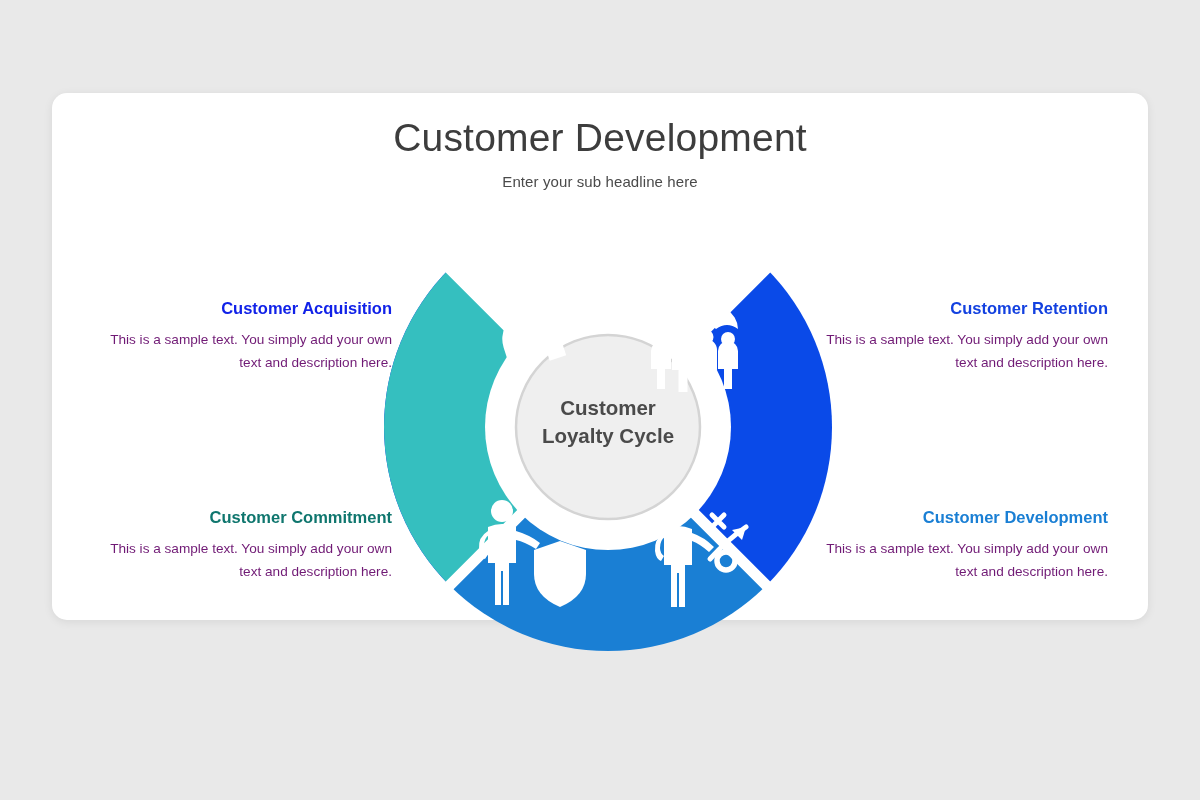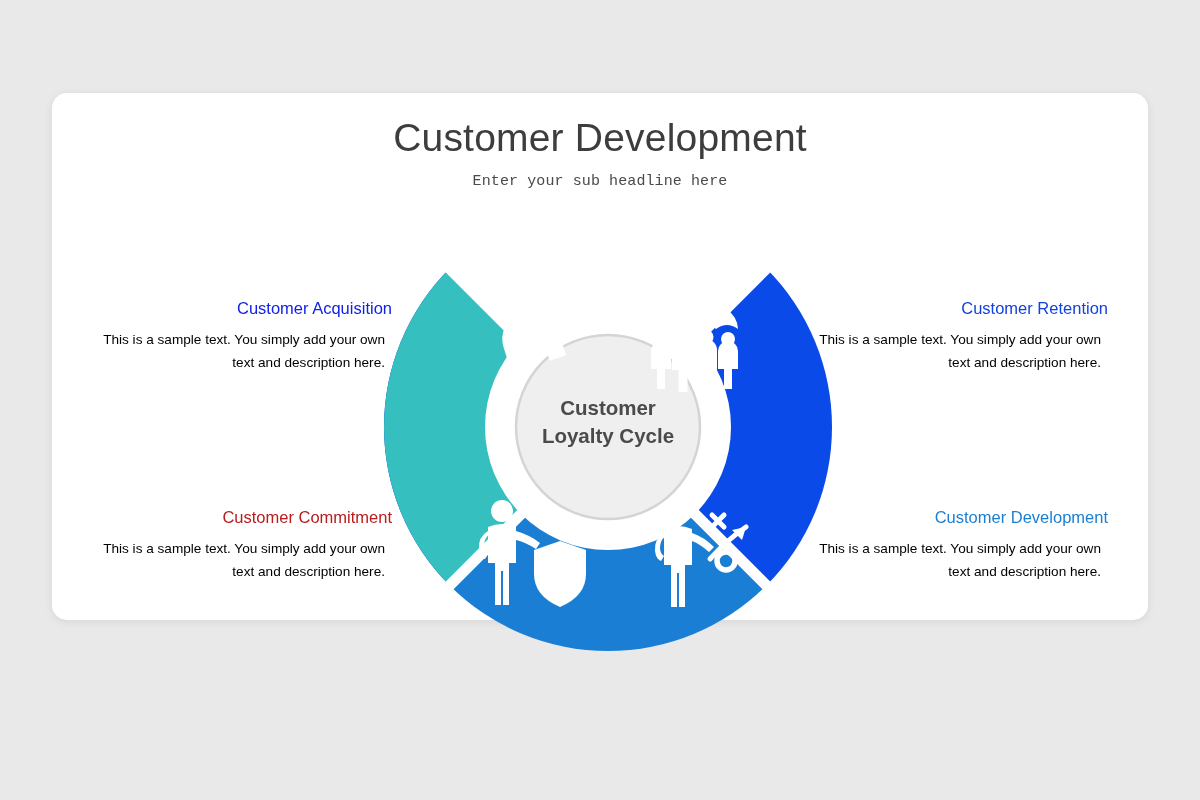--- a/index.html
+++ b/index.html
@@ -40,21 +40,20 @@
     color: #3d3d3d;
     letter-spacing: 0.2px;
     line-height: 1.05;
     margin: 0;
   }
   #page-subtitle {
     font-size: 15px;
     color: #4a4a4a;
     margin-top: 14px;
     letter-spacing: 0.1px;
-    font-family: Liberation Mono, monospace;
   }
 
   
   #wheel {
     position: absolute;
     left: 326px;   
     top: 104px;
     width: 460px;
     height: 460px;
   }
@@ -70,29 +69,29 @@
   
   .callout {
     position: absolute;
     width: 300px;
   }
   .callout.left  { text-align: right; }
   .callout.right { text-align: right; }
 
   .callout-title {
     font-size: 16.5px;
-    font-weight: normal;
+    font-weight: bold;
     margin: 0 0 9px 0;
     line-height: 1.2;
   }
   .callout-body {
     font-size: 13.6px;
-    color: #000000;
+    color: #701a75;
     line-height: 1.72;
-    margin: 7px;
+    margin: 0;
   }
 
   #callout-acquisition  { left: 40px;  top: 206px; }
   #callout-commitment   { left: 40px;  top: 415px; }
   #callout-retention    { left: 756px; top: 206px; }
   #callout-development  { left: 756px; top: 415px; }
 </style>
 </head>
 <body style="background: rgb(233, 233, 233);">
 
@@ -232,21 +231,21 @@
 
     </svg>
   </div>
 
   <div class="callout left" id="callout-acquisition">
     <p class="callout-title" style="color:#1122e8">Customer Acquisition</p>
     <p class="callout-body">This is a sample text. You simply add your own text and description here.</p>
   </div>
 
   <div class="callout left" id="callout-commitment">
-    <p class="callout-title" style="color:#b91c1c">Customer Commitment</p>
+    <p class="callout-title" style="color:#0f766e">Customer Commitment</p>
     <p class="callout-body">This is a sample text. You simply add your own text and description here.</p>
   </div>
 
   <div class="callout right" id="callout-retention">
     <p class="callout-title" style="color:#1341e0">Customer Retention</p>
     <p class="callout-body">This is a sample text. You simply add your own text and description here.</p>
   </div>
 
   <div class="callout right" id="callout-development">
     <p class="callout-title" style="color:#1a7fd4">Customer Development</p>

